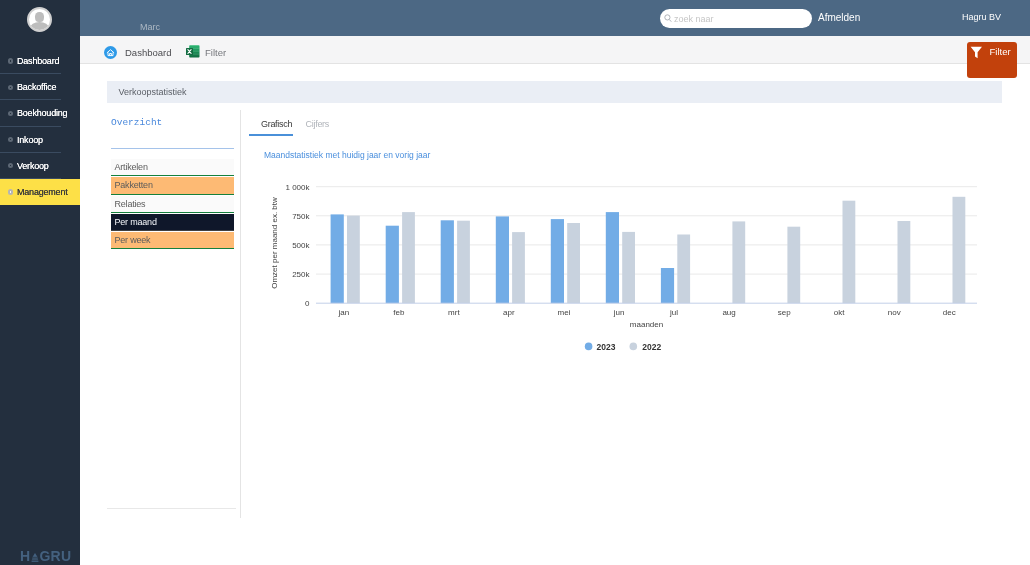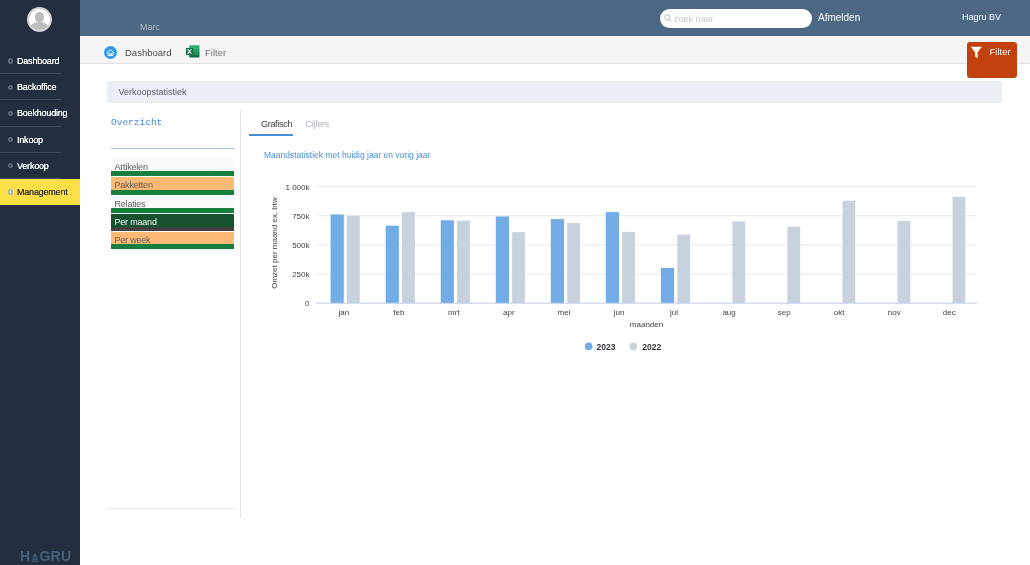--- a/index.html
+++ b/index.html
@@ -30,23 +30,23 @@
   .tb-excel-ic { position:absolute; left:106px; top:9.4px; }
   .tb-excel { position:absolute; left:125px; top:10.5px; font-size:9.5px; color:#75777c; }
   .filterbtn { position:absolute; left:887px; top:6px; width:50px; height:36px; background:#c2410c; border-radius:3px; color:#fff; font-size:9.5px; }
   .filterbtn svg { position:absolute; left:3px; top:3.6px; }
   .filterbtn span { position:absolute; left:22.5px; top:0; line-height:20px; }
   .vkbar { position:absolute; left:107px; top:81px; width:895px; height:21.5px; background:#eaeef5; border-radius:0; }
   .vkbar span { position:absolute; left:11.5px; top:5.5px; font-size:9px; color:#5a5e66; }
   .leftcol { position:absolute; left:111px; top:113px; width:123px; }
   .overzicht { font-size:9.5px; color:#4a89dc; padding-top:3.5px; padding-bottom:20px; border-bottom:1px solid #a5c3ea;font-family:Liberation Mono, monospace; }
   .rows { margin-top:10.5px; }
-  .row { height:17.3px; line-height:17.3px; font-size:9px; letter-spacing:-0.2px; color:#5c5c5c; padding-left:3.5px; background:#fafafa; border-bottom:5px solid #15803d; margin-bottom:1px; }
+  .row { height:17.3px; line-height:17.3px; font-size:9px; letter-spacing:-0.2px; color:#5c5c5c; padding-left:3.5px; background:#fafafa; border-bottom:1px solid #15803d; margin-bottom:1px; }
   .row.even { background:#fdba74; }
-  .row.sel { background:#14532d; color:#f5f7fb; border-bottom:4px solid #404040; }
+  .row.sel { background:#0f172a; color:#f5f7fb; border-bottom:1px solid #404040; }
   .leftpanelline { position:absolute; left:107px; top:508px; width:129px; border-top:1px solid #e8e8e8; }
   .vdivider { position:absolute; left:240px; top:110px; width:1px; height:408px; background:#e4e4e4; }
   .tabs { position:absolute; left:249px; top:113px; }
   .tab1 { position:absolute; left:12px; top:6px; font-size:9px; letter-spacing:-0.3px; color:#3a3a3a; }
   .tab2 { position:absolute; left:56.6px; top:6px; font-size:9px; letter-spacing:-0.3px; color:#b0b4ba; }
   .tabline { position:absolute; left:249px; top:133.5px; width:44px; height:2px; background:#4a90d9; }
   .charttitle { position:absolute; left:264px; top:150px; font-size:8.5px; color:#4a8fdd; }
 </style>
 </head>
 <body>

